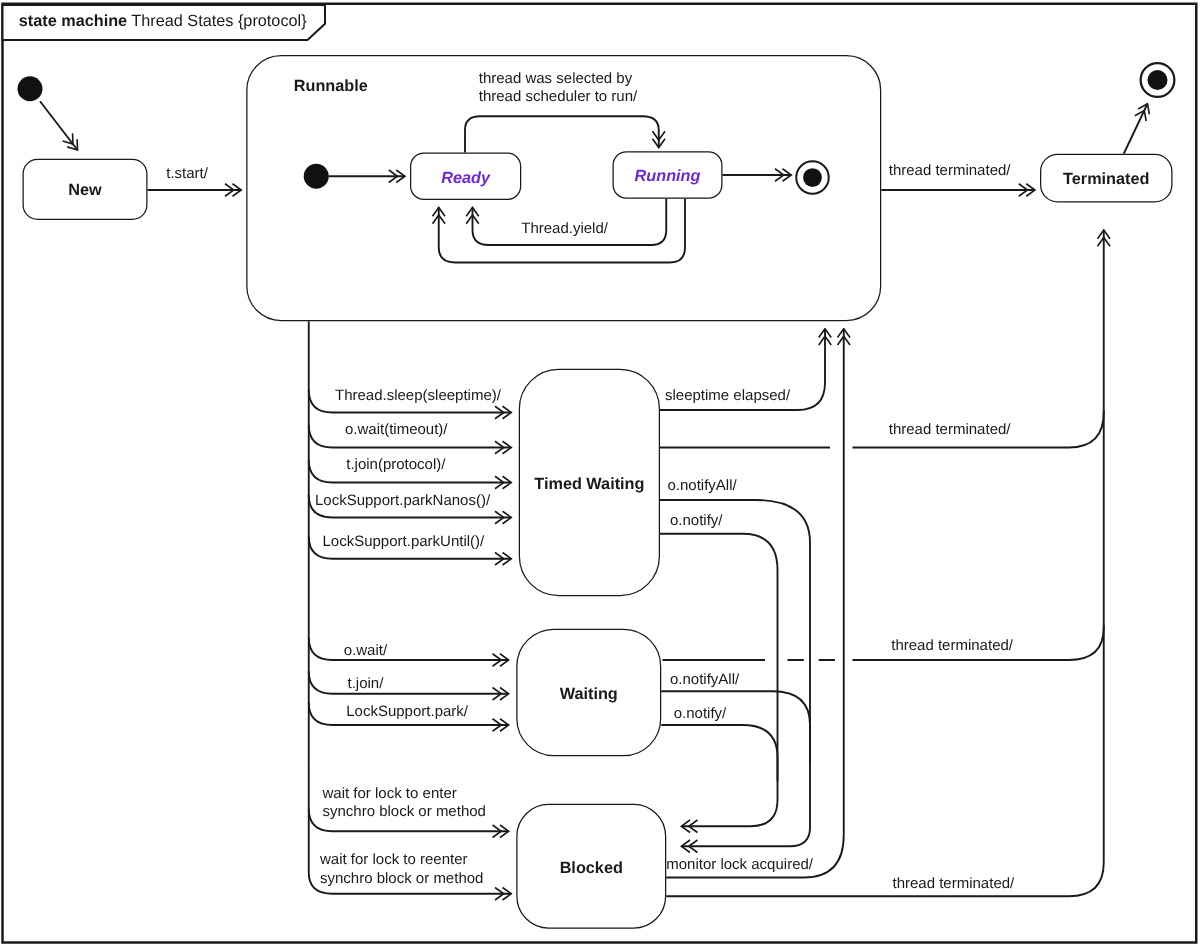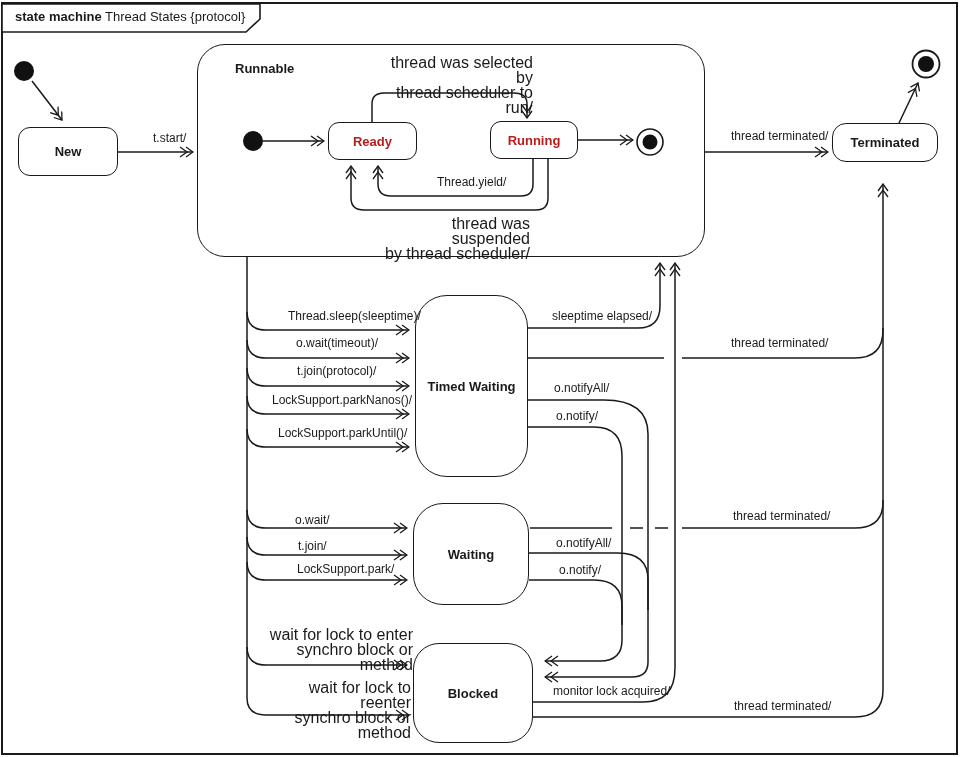--- a/index.html
+++ b/index.html
@@ -6,23 +6,23 @@
   #canvas{
     position:relative;width:960px;height:757px;background:#fff;
     font-family:"Liberation Sans","DejaVu Sans",sans-serif;color:#1a1a1a;overflow:hidden;
   }
   #wires{position:absolute;left:0;top:0;width:960px;height:757px;}
   .state{
     position:absolute;background:#fff;border:1.6px solid #1a1a1a;
     display:flex;align-items:center;justify-content:center;
     font-size:13px;font-weight:bold;color:#1a1a1a;box-sizing:border-box;
   }
-  .substate-label{color:#b91c1c;}
-  .lbl{position:absolute;font-size:12px;line-height:14px;white-space:nowrap;color:#1a1a1a;margin-left:20px;}
-  .lbl2{position:absolute;font-size:16px;line-height:15px;text-align:right;color:#1a1a1a;}
+  .substate-label{color:#6d28d9;font-style:italic;}
+  .lbl{position:absolute;font-size:12px;line-height:14px;white-space:nowrap;color:#1a1a1a;}
+  .lbl2{position:absolute;font-size:12px;line-height:15px;text-align:left;color:#1a1a1a;}
   .composite-title{position:absolute;font-size:13px;font-weight:bold;color:#1a1a1a;}
   #frame-tab-text{position:absolute;left:15px;top:9px;font-size:13px;}
   #frame-tab-text .kw{font-weight:bold;}
 </style>
 </head>
 <body>
 
 <div id="canvas">
 
   <svg id="wires" viewBox="0 0 960 757" xmlns="http://www.w3.org/2000/svg">
@@ -124,24 +124,20 @@
   <div class="lbl" style="left:133px;top:131px;">t.start/</div>
   <div class="lbl" style="left:711px;top:129px;">thread terminated/</div>
 
   <div class="lbl2" style="left:383px;top:55px;width:150px;">
     <div>thread was selected by</div>
     <div>thread scheduler to run/</div>
   </div>
 
   <div class="lbl" style="left:417px;top:175px;">Thread.yield/</div>
 
-  <div class="lbl2" style="left:380px;top:216px;width:150px;">
-    <div>thread was suspended</div>
-    <div>by thread scheduler/</div>
-  </div>
 
   <div class="lbl" style="left:268px;top:309px;">Thread.sleep(sleeptime)/</div>
   <div class="lbl" style="left:276px;top:336px;">o.wait(timeout)/</div>
   <div class="lbl" style="left:277px;top:364px;">t.join(protocol)/</div>
   <div class="lbl" style="left:252px;top:393px;">LockSupport.parkNanos()/</div>
   <div class="lbl" style="left:258px;top:426px;">LockSupport.parkUntil()/</div>
 
   <div class="lbl" style="left:532px;top:309px;">sleeptime elapsed/</div>
   <div class="lbl" style="left:711px;top:336px;">thread terminated/</div>
   <div class="lbl" style="left:534px;top:381px;">o.notifyAll/</div>

